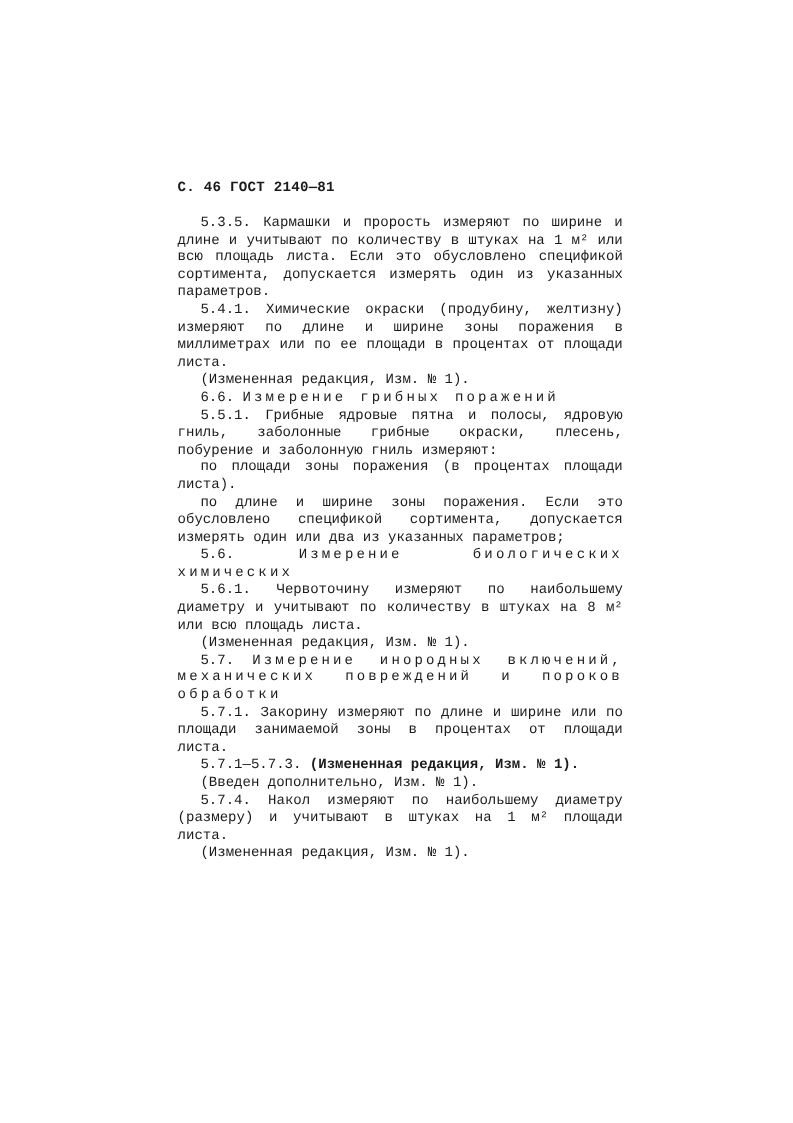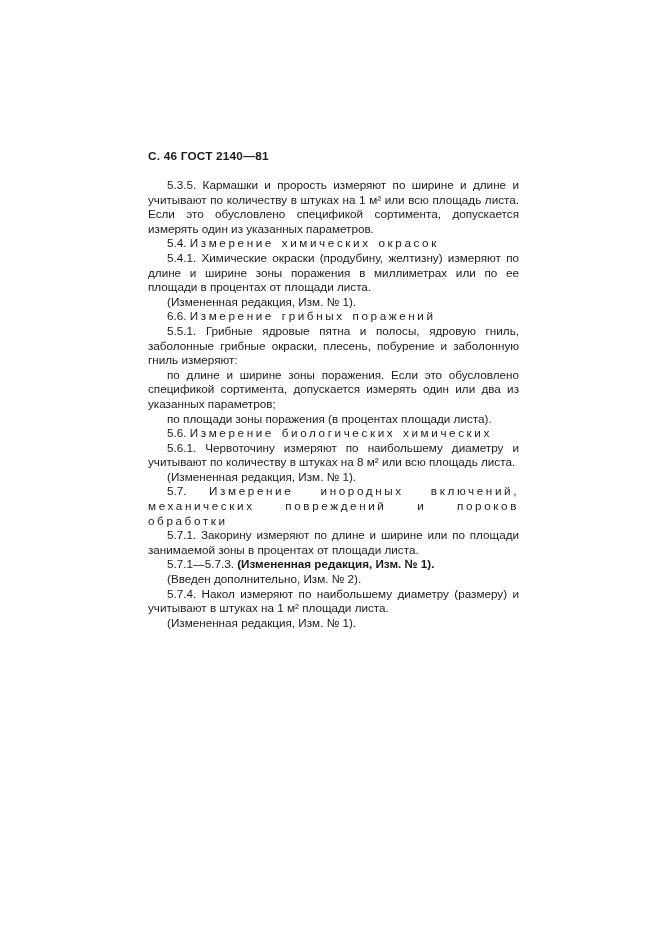--- a/index.html
+++ b/index.html
@@ -6,21 +6,21 @@
     margin: 0;
     padding: 0;
     background: #ffffff;
   }
   .page {
     position: relative;
     width: 661px;
     height: 936px;
     background: #ffffff;
     color: #1b1b1b;
-    font-family: Liberation Sans, sans-serif;
+    font-family: Liberation Mono, monospace;
     overflow: hidden;
   }
   .page-header {
     position: absolute;
     left: 148px;
     top: 149px;
     width: 371px;
     font-size: 11.8px;
     font-weight: bold;
     letter-spacing: 0.2px;
@@ -47,30 +47,29 @@
     font-weight: bold;
   }
 </style>
 </head>
 <body>
 
 <div class="page">
   <div class="page-header">С. 46 ГОСТ 2140—81</div>
   <div class="content">
       <p><span>5.3.5. Кармашки и прорость измеряют по ширине и длине и учитывают по количеству в штуках на 1 м² или всю площадь листа. Если это обусловлено спецификой сортимента, допускается измерять один из указанных параметров.</span></p>
-      <p><span>5.4. </span><span class="spaced">Измерение химических окрасок</span></p>
       <p><span>5.4.1. Химические окраски (продубину, желтизну) измеряют по длине и ширине зоны поражения в миллиметрах или по ее площади в процентах от площади листа.</span></p>
       <p><span>(Измененная редакция, Изм. № 1).</span></p>
       <p><span>6.6. </span><span class="spaced">Измерение грибных поражений</span></p>
       <p><span>5.5.1. Грибные ядровые пятна и полосы, ядровую гниль, заболонные грибные окраски, плесень, побурение и заболонную гниль измеряют:</span></p>
+      <p><span>по площади зоны поражения (в процентах площади листа).</span></p>
       <p><span>по длине и ширине зоны поражения. Если это обусловлено спецификой сортимента, допускается измерять один или два из указанных параметров;</span></p>
-      <p><span>по площади зоны поражения (в процентах площади листа).</span></p>
       <p><span>5.6. </span><span class="spaced">Измерение биологических химических</span></p>
       <p><span>5.6.1. Червоточину измеряют по наибольшему диаметру и учитывают по количеству в штуках на 8 м² или всю площадь листа.</span></p>
       <p><span>(Измененная редакция, Изм. № 1).</span></p>
       <p><span>5.7. </span><span class="spaced">Измерение инородных включений, механических повреждений и пороков обработки</span></p>
       <p><span>5.7.1. Закорину измеряют по длине и ширине или по площади занимаемой зоны в процентах от площади листа.</span></p>
       <p><span>5.7.1—5.7.3. </span><span class="bold">(Измененная редакция, Изм. № 1).</span></p>
-      <p><span>(Введен дополнительно, Изм. № 2).</span></p>
+      <p><span>(Введен дополнительно, Изм. № 1).</span></p>
       <p><span>5.7.4. Накол измеряют по наибольшему диаметру (размеру) и учитывают в штуках на 1 м² площади листа.</span></p>
       <p><span>(Измененная редакция, Изм. № 1).</span></p>
     </div>
 </div>
 
 </body></html>

